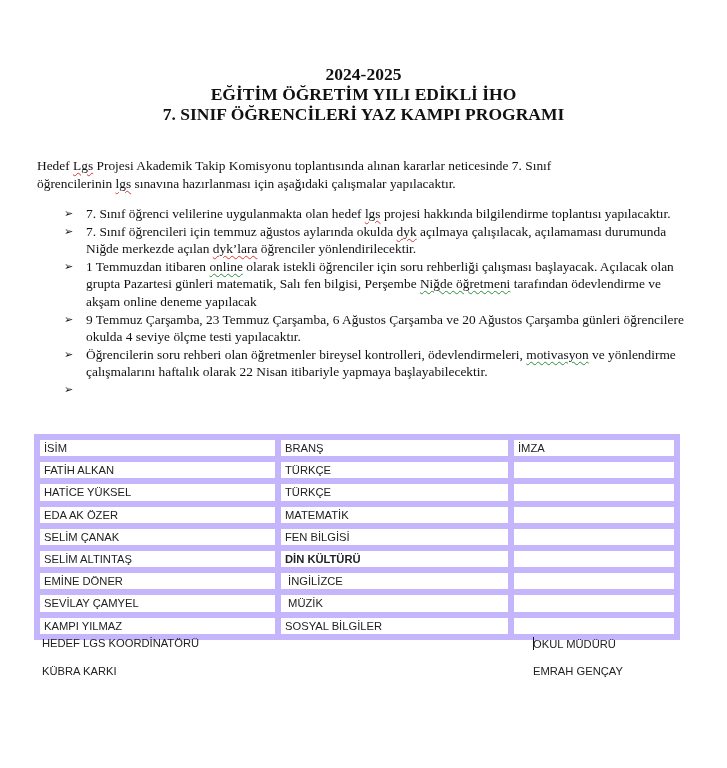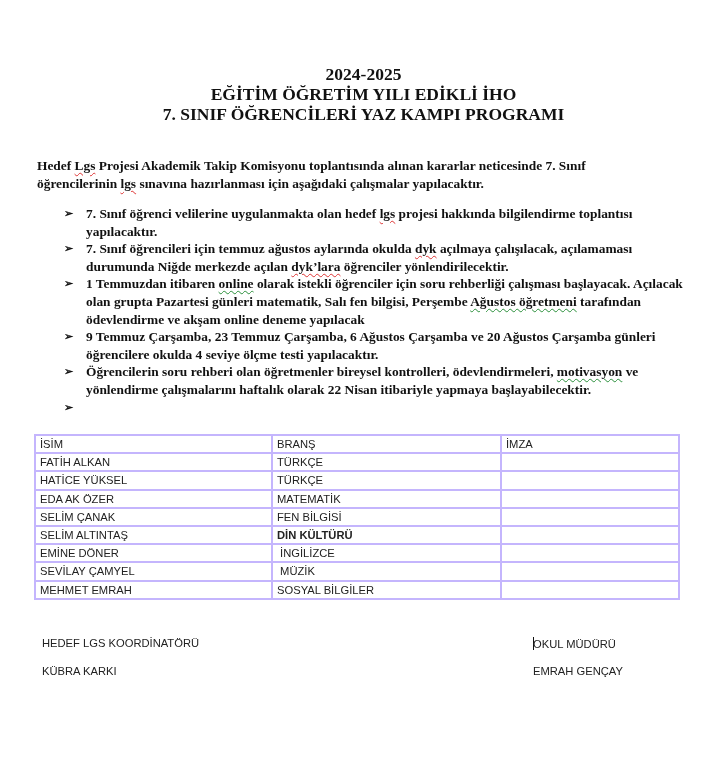--- a/index.html
+++ b/index.html
@@ -1,33 +1,33 @@
 <!DOCTYPE html>
 <html><head>
   <meta charset="utf-8">
   <style>
     html, body { margin: 0; padding: 0; background: #ffffff; }
     body { width: 727px; height: 768px; position: relative; overflow: hidden; color: #111; }
-    .serif { font-family: "Liberation Serif", "DejaVu Serif", serif; font-weight: bold; }
+    .serif { font-family: "Liberation Serif", "DejaVu Serif", serif; }
     .sans { font-family: "Liberation Sans", "DejaVu Sans", sans-serif; }
 
     .title-block { position: absolute; top: 64px; left: 0; width: 727px; text-align: center; font-weight: bold; font-size: 17.5px; line-height: 20px; }
     .title-block div { white-space: nowrap; }
 
     .intro { position: absolute; left: 37px; top: 157px; width: 640px; font-size: 13.4px; line-height: 18px; }
     .intro p { margin: 0; }
 
     .bullets { position: absolute; left: 66px; top: 205px; width: 620px; font-size: 13.4px; line-height: 17.6px; margin: 0; padding: 0; list-style: none; }
     .bullets li { position: relative; padding-left: 20px; }
     .bullets li .arrow { position: absolute; left: -2px; top: 0; font-size: 11px; }
     .squig { text-decoration: underline wavy #d33; text-decoration-thickness: 1px; text-underline-offset: 2px; }
     .squig-blue { text-decoration: underline wavy #2a8f3a; text-decoration-thickness: 1px; text-underline-offset: 2px; }
 
     table.roster { position: absolute; left: 34px; top: 434px; width: 646px; border-collapse: collapse; font-size: 11.2px; }
-    table.roster td { border: 2px solid #c4b5fd; height: 16.2px; padding: 0 17px 0 4px; line-height: 16px; white-space: nowrap; color: #222; }
+    table.roster td { border: 6px solid #c4b5fd; height: 16.2px; padding: 0 17px 0 4px; line-height: 16px; white-space: nowrap; color: #222; }
     table.roster td.c1 { width: 214px; }
     table.roster td.c2 { width: 206px; }
     table.roster tr:not(:first-child) td { border-top-color: #666; }
 
     .sig { position: absolute; font-size: 11.2px; color: #222; white-space: nowrap; }
     .cursor { display: inline-block; width: 1px; height: 13px; background: #111; vertical-align: -2px; margin-right: -1px; }
   </style>
 </head>
 <body>
 
@@ -46,21 +46,21 @@
   <li>
     <span class="arrow">➢</span>
     <span>7. Sınıf öğrenci velilerine  uygulanmakta  olan hedef </span><span class="squig">lgs</span><span> projesi  hakkında bilgilendirme  toplantısı yapılacaktır.</span>
   </li>
   <li>
     <span class="arrow">➢</span>
     <span>7. Sınıf öğrencileri  için temmuz ağustos aylarında okulda </span><span class="squig">dyk</span><span> açılmaya  çalışılacak,  açılamaması durumunda Niğde merkezde açılan </span><span class="squig">dyk’lara</span><span> öğrenciler  yönlendirilecektir.</span>
   </li>
   <li>
     <span class="arrow">➢</span>
-    <span>1 Temmuzdan itibaren </span><span class="squig-blue">online</span><span> olarak istekli öğrenciler için soru rehberliği  çalışması  başlayacak. Açılacak olan grupta Pazartesi günleri matematik, Salı fen bilgisi,  Perşembe </span><span class="squig-blue">Ağustos  öğretmeni</span><span> tarafından ödevlendirme  ve akşam online deneme yapılacak</span>
+    <span>1 Temmuzdan itibaren </span><span class="squig-blue">online</span><span> olarak istekli öğrenciler için soru rehberliği  çalışması  başlayacak. Açılacak olan grupta Pazartesi günleri matematik, Salı fen bilgisi,  Perşembe </span><span class="squig-blue">Niğde  öğretmeni</span><span> tarafından ödevlendirme  ve akşam online deneme yapılacak</span>
   </li>
   <li>
     <span class="arrow">➢</span>
     <span>9 Temmuz Çarşamba, 23 Temmuz Çarşamba, 6 Ağustos Çarşamba ve 20 Ağustos Çarşamba günleri öğrencilere okulda 4 seviye ölçme testi yapılacaktır.</span>
   </li>
   <li>
     <span class="arrow">➢</span>
     <span>Öğrencilerin soru rehberi olan öğretmenler bireysel kontrolleri,  ödevlendirmeleri,  </span><span class="squig-blue">motivasyon</span><span> ve yönlendirme çalışmalarını  haftalık olarak 22 Nisan itibariyle  yapmaya başlayabilecektir.</span>
   </li>
   <li>
@@ -105,21 +105,21 @@
         <td class="c1">EMİNE DÖNER</td>
         <td class="c2" style="white-space: pre;"> İNGİLİZCE</td>
         <td class="c3"></td>
       </tr>
       <tr>
         <td class="c1">SEVİLAY ÇAMYEL</td>
         <td class="c2" style="white-space: pre;"> MÜZİK</td>
         <td class="c3"></td>
       </tr>
       <tr>
-        <td class="c1">MEHMET EMRAH</td>
+        <td class="c1">KAMPI YILMAZ</td>
         <td class="c2" style="white-space: pre;">SOSYAL BİLGİLER</td>
         <td class="c3"></td>
       </tr>
     </tbody>
 </table>
 
 <div class="sig sans" style="left:42px; top:637px;">HEDEF LGS KOORDİNATÖRÜ</div>
 <div class="sig sans" style="left:42px; top:665px;">KÜBRA KARKI</div>
 <div class="sig sans" style="left:533px; top:637px;"><span class="cursor"></span><span>OKUL MÜDÜRÜ</span></div>
 <div class="sig sans" style="left:533px; top:665px;">EMRAH GENÇAY</div>

